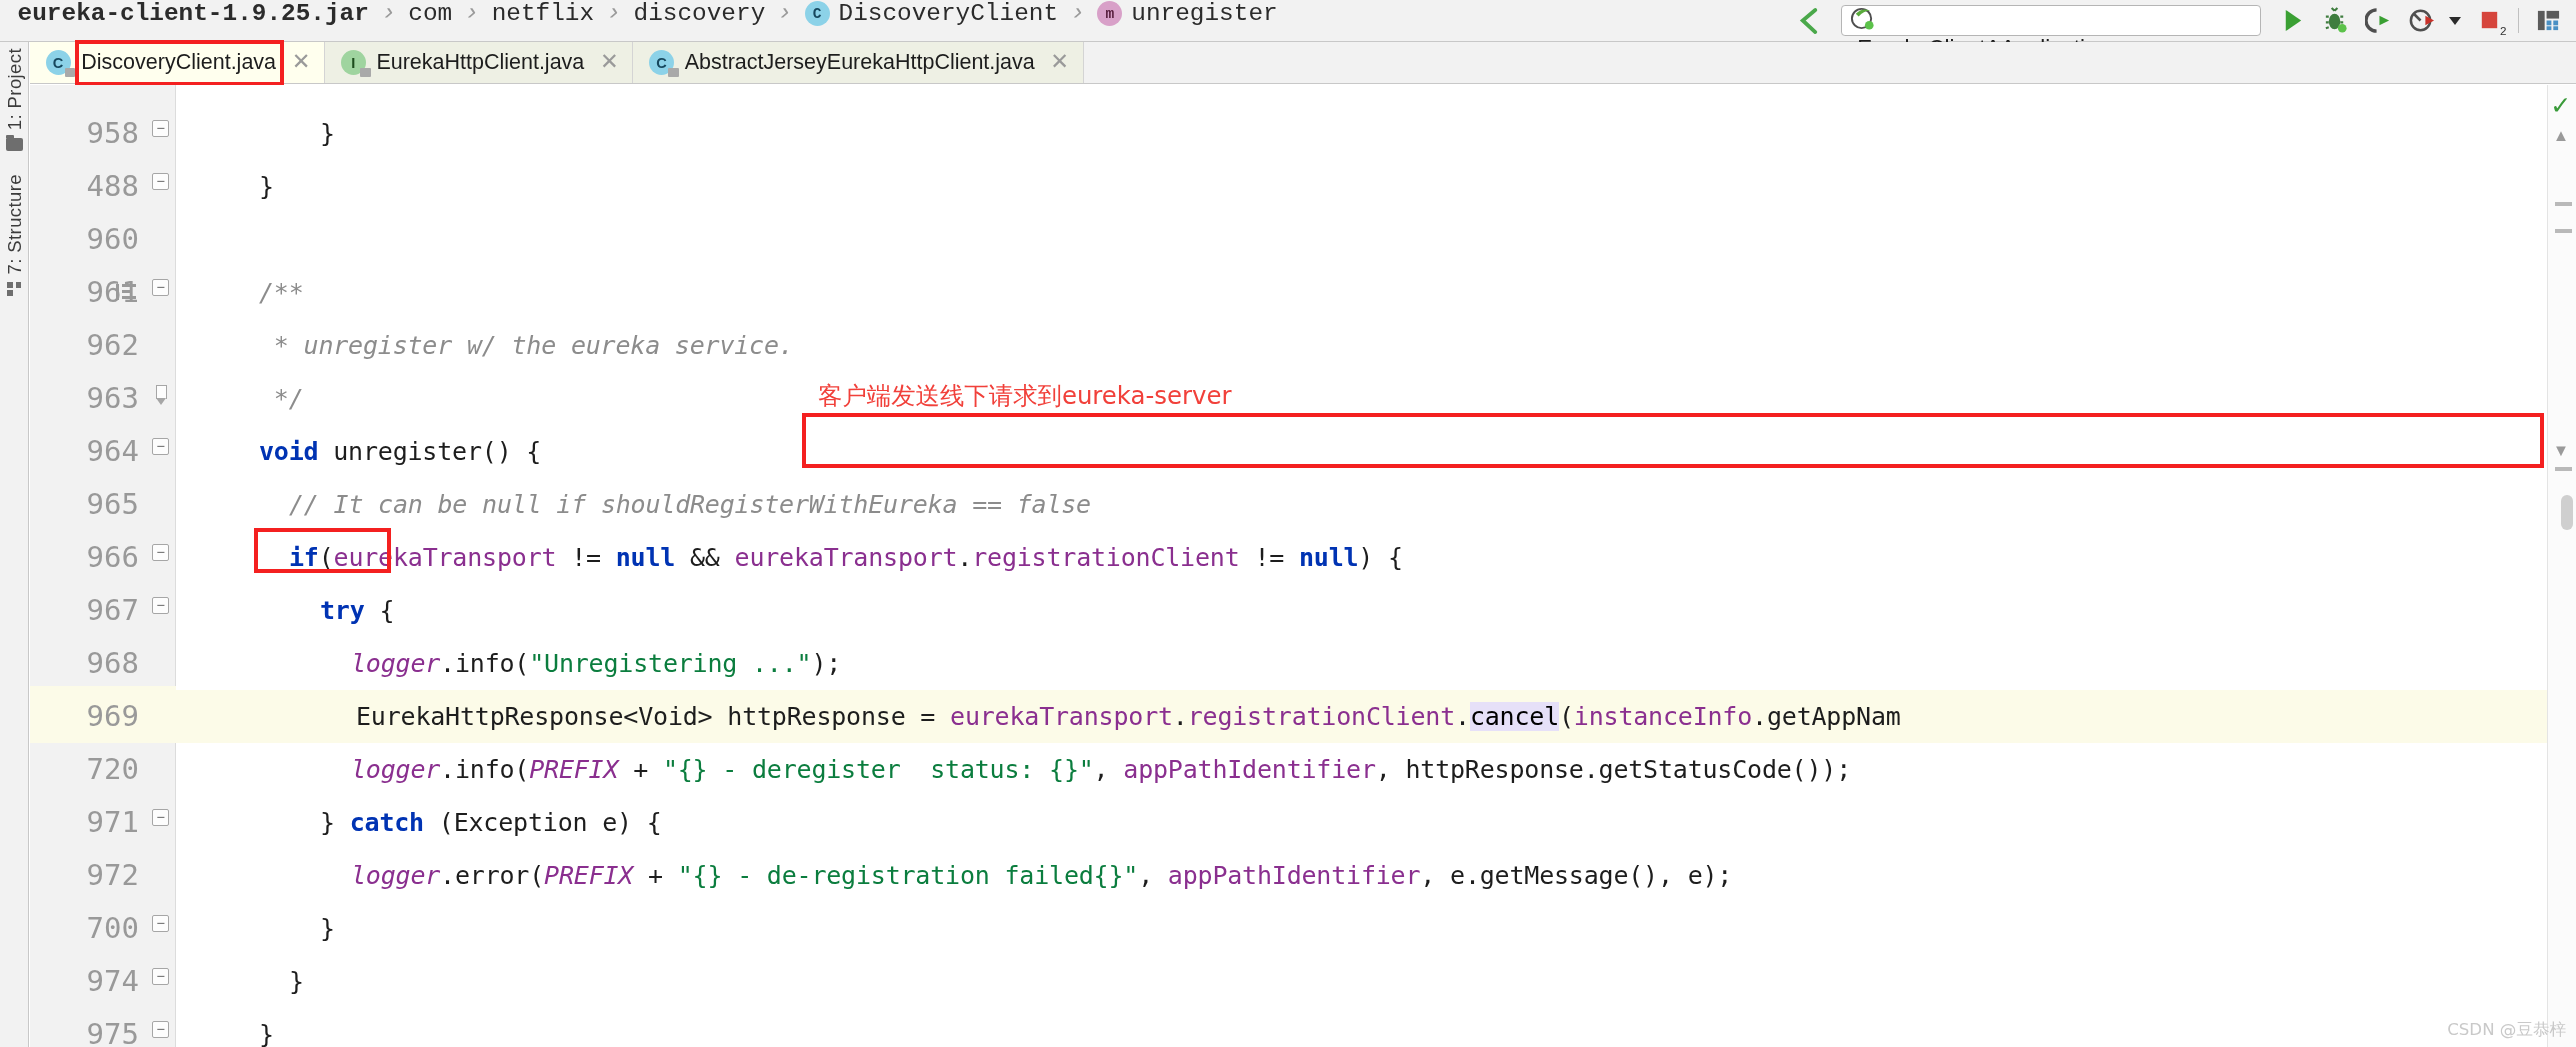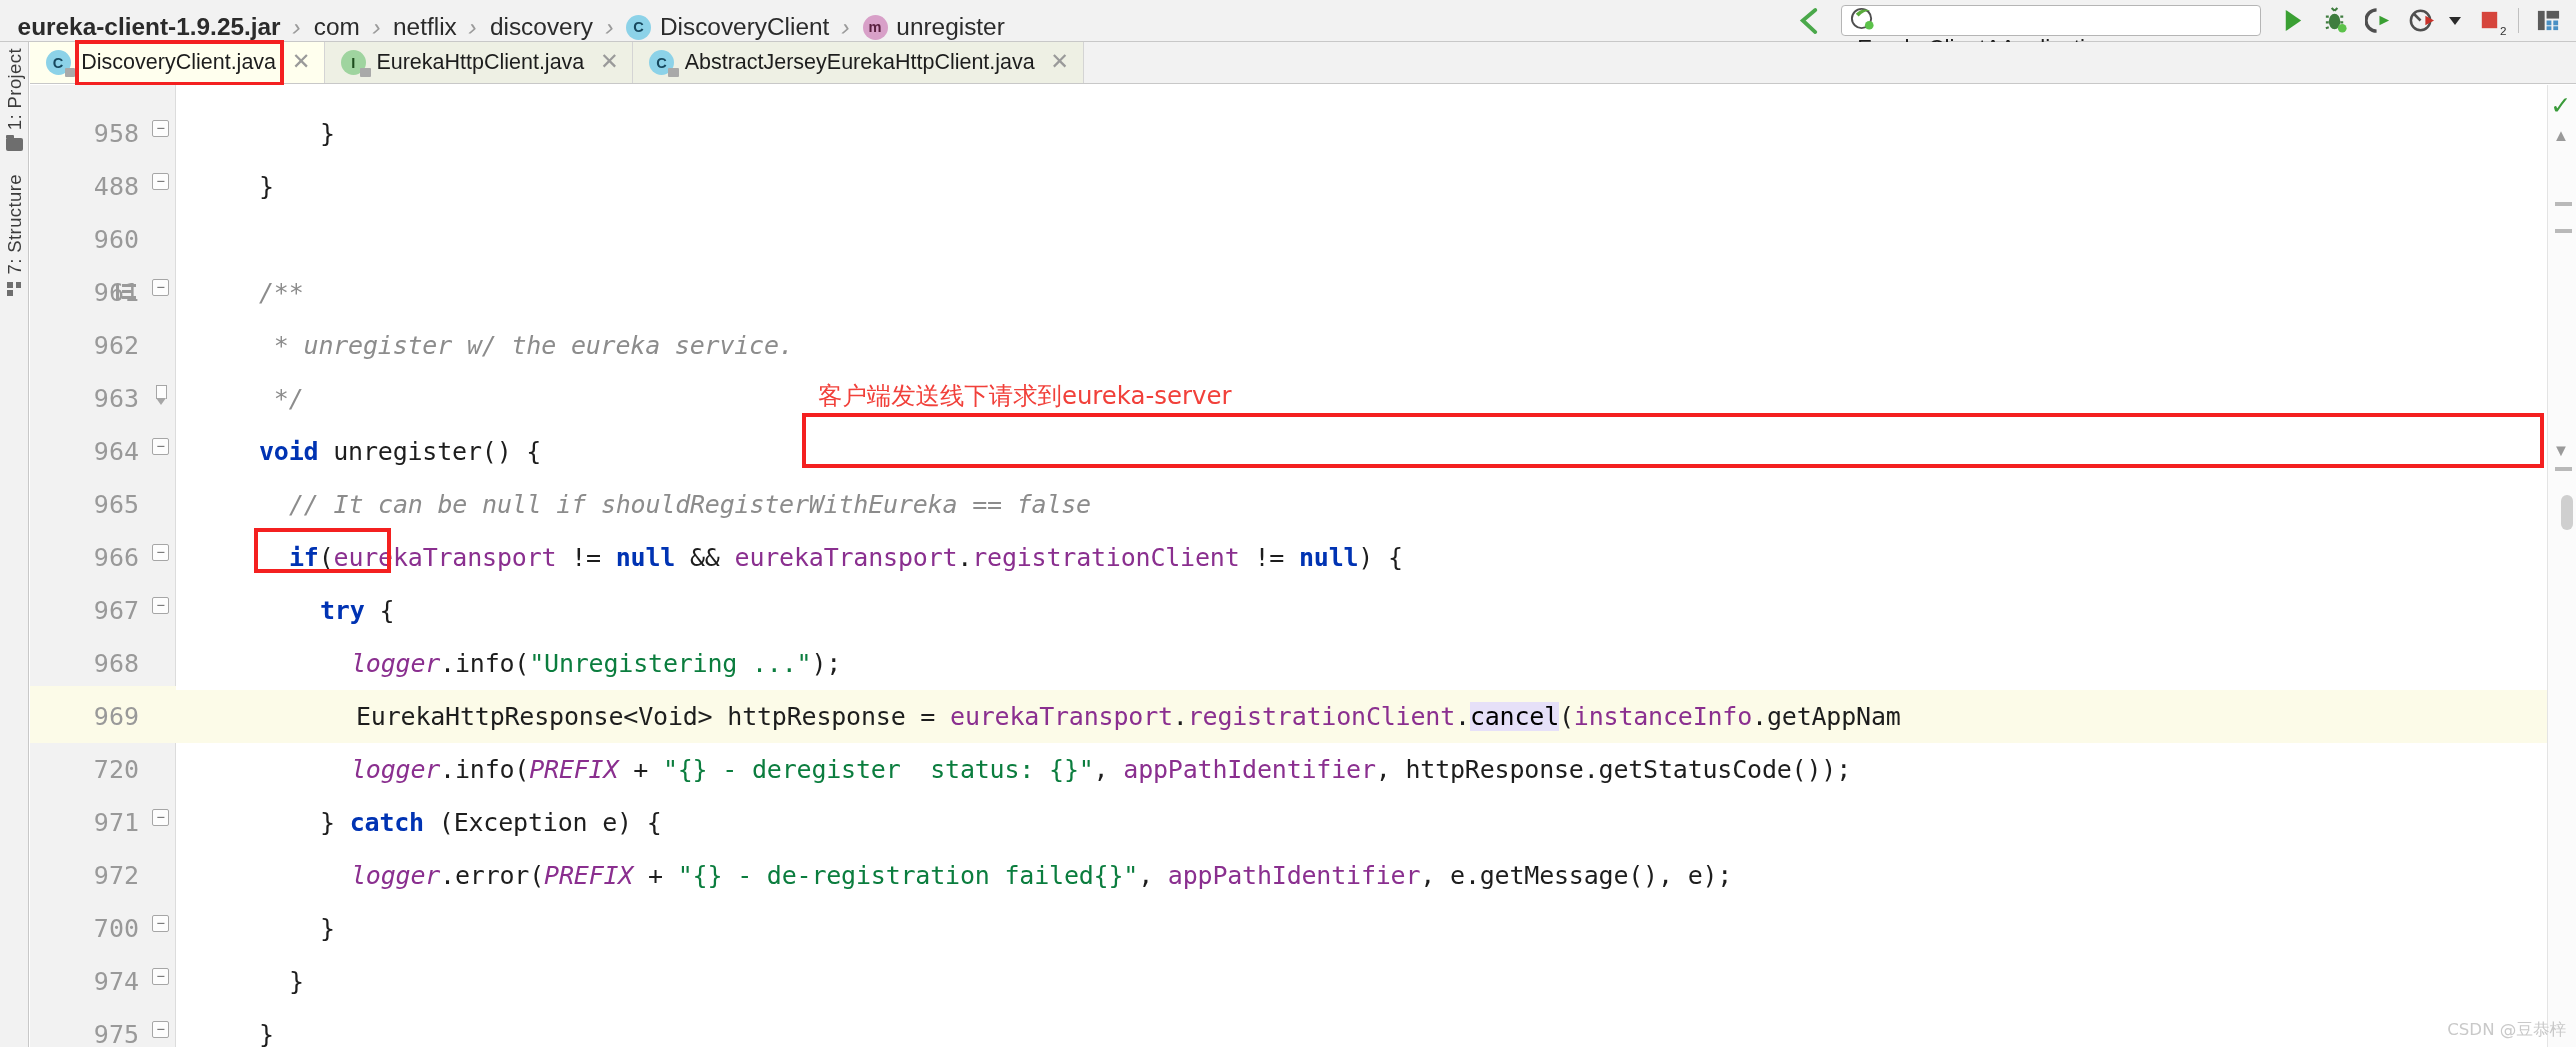--- a/index.html
+++ b/index.html
@@ -11,21 +11,21 @@
   }
 
   
   .navbar {
     position: absolute; top: 0; left: 0;
     width: 2576px; height: 42px;
     background: #f2f2f2;
     border-bottom: 1px solid #c8c8c8;
     display: flex; align-items: center;
   }
-  .crumbs { display: flex; align-items: flex-end; padding-left: 17.6px; height: 100%; }
+  .crumbs { display: flex; align-items: flex-start; padding-left: 17.6px; height: 100%; font-family: Liberation Mono, monospace; }
   .crumb {
     font-size: 24.4px; color: #2b2b2b;
     display: flex; align-items: center; white-space: nowrap;
   }
   .crumb.first { font-weight: bold; }
   .crumb-sep {
     color: #9b9b9b; font-size: 23.4px;
     margin: 0 12.7px; transform: skewX(-14deg); font-weight: 300;
   }
   .crumb-icon {
@@ -163,21 +163,21 @@
   .lines {
     position: absolute; top: 0; left: 0; width: 2546px;
   }
   .line {
     position: relative; height: 53px; display: flex; align-items: center;
   }
   .line.hl { background: #fcfbe8; text-decoration: underline; }
   .ln {
     position: absolute; left: 0; width: 109px; text-align: right;
     font-family: "DejaVu Sans Mono", monospace;
-    font-size: 25px; color: #999999;
+    font-size: 29px; color: #999999;
   }
   .fold {
     position: absolute; left: 121px; width: 19.5px;
     display: flex; align-items: center; justify-content: center;
     color: #8a8a8a;
   }
   .fold-box {
     width: 16.6px; height: 16.6px; border: 1px solid #a6a6a6;
     background: #fdfdfd; border-radius: 2px;
     display: flex; align-items: center; justify-content: center;

